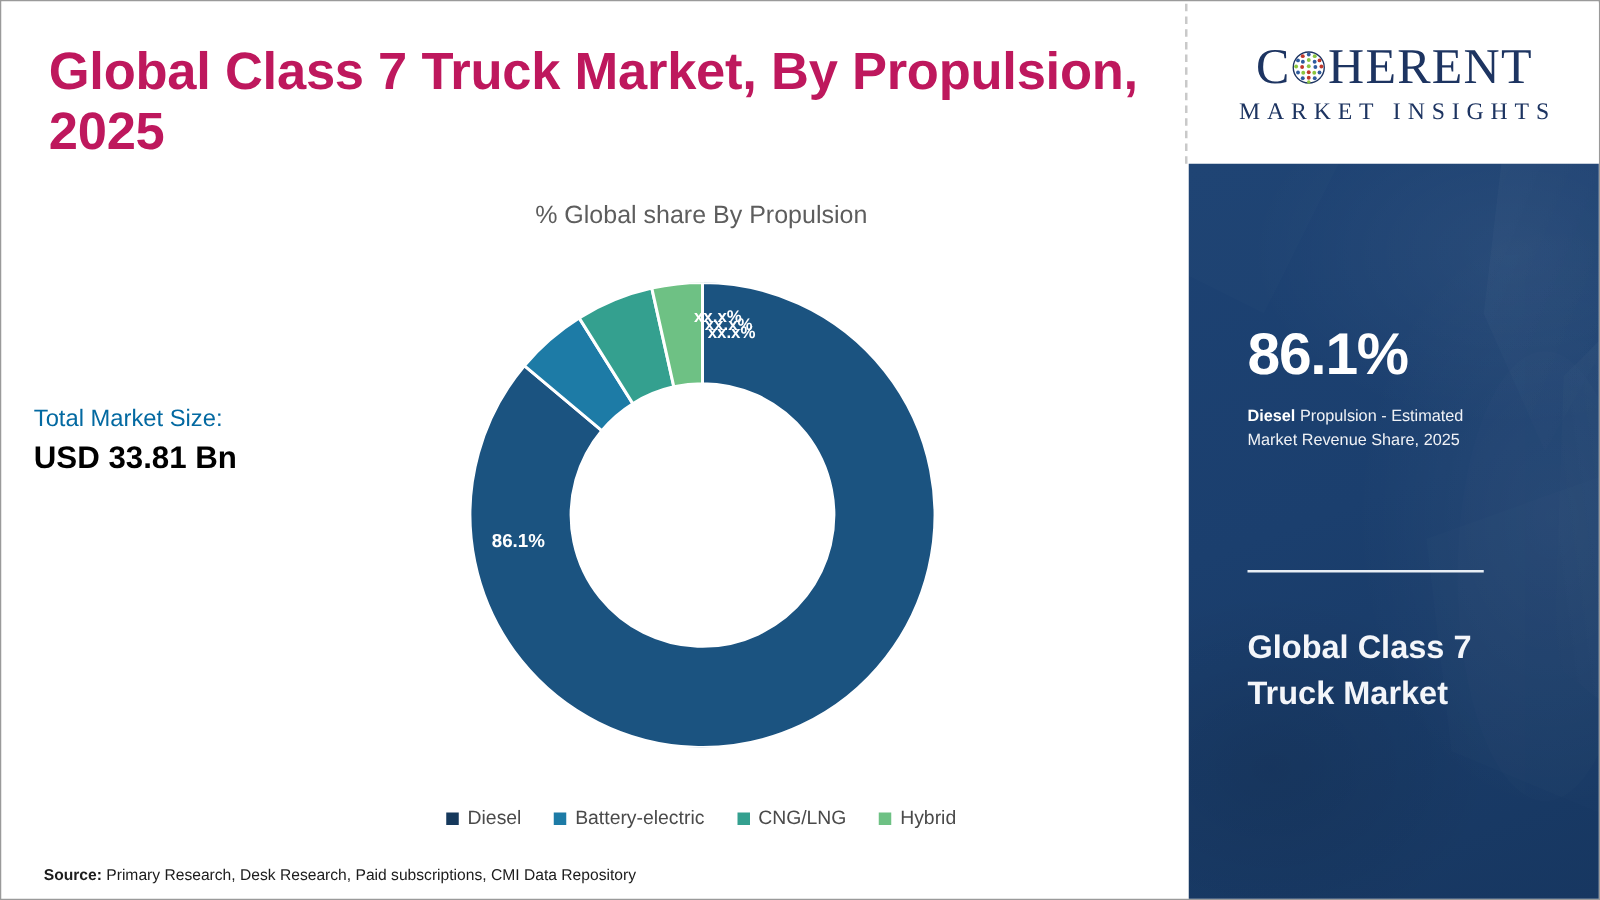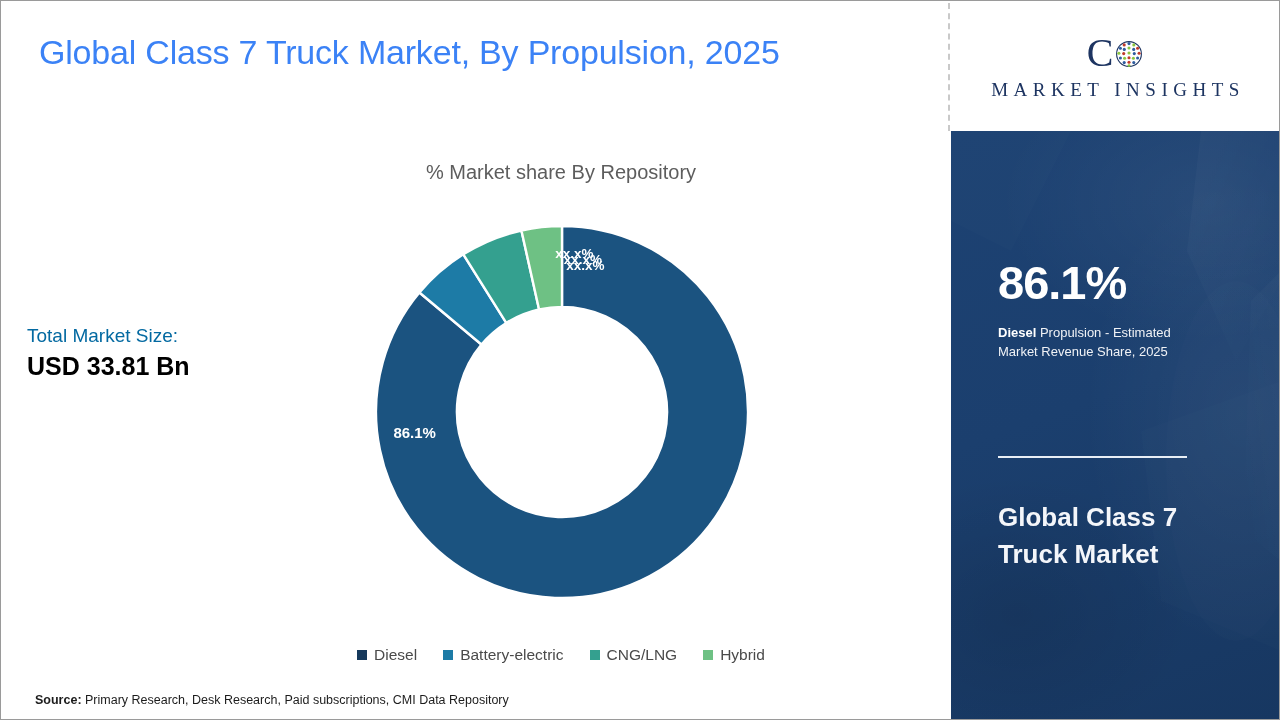--- a/index.html
+++ b/index.html
@@ -19,23 +19,23 @@
     box-sizing: border-box;
     border: 1px solid #9a9a9a;
   }
 
   
   .page-title {
     position: absolute;
     left: 38px;
     top: 32px;
     width: 880px;
-    font-size: 34px;
-    font-weight: normal;
-    color: #3b82f6;
+    font-size: 42px;
+    font-weight: bold;
+    color: #be185d;
     letter-spacing: -0.2px;
     line-height: 1.15;
   }
 
   .chart-subtitle {
     position: absolute;
     left: 300px;
     top: 160px;
     width: 520px;
     text-align: center;
@@ -234,21 +234,21 @@
     font-weight: bold;
   }
 </style>
 </head>
 <body>
 
 <div id="root">
 
   <div class="page-title">Global Class 7 Truck Market, By Propulsion, 2025</div>
 
-  <div class="chart-subtitle">% Market share By Repository</div>
+  <div class="chart-subtitle">% Global share By Propulsion</div>
 
   <div class="market-size-block">
     <div class="market-size-label">Total Market Size:</div>
     <div class="market-size-value">USD 33.81 Bn</div>
   </div>
 
   <div class="donut-wrap">
     <svg id="donut-svg" width="372" height="372" viewBox="0 0 372 372">
         <path d="M 186 0 A 186 186 0 1 1 43.43230073346086 66.54100650915538 L 105.4492499144054 118.5056686776728 A 105.08999999999999 105.08999999999999 0 1 0 186 80.91000000000001 Z" fill="#1b5380" stroke="#ffffff" stroke-width="2.4"></path>
         <path d="M 43.43230073346086 66.54100650915538 A 186 186 0 0 1 87.32491971894733 28.331903888174594 L 130.24857964120525 96.91752569681866 A 105.08999999999999 105.08999999999999 0 0 0 105.4492499144054 118.5056686776728 Z" fill="#1d7ba6" stroke="#ffffff" stroke-width="2.4"></path>
@@ -309,20 +309,21 @@
             <circle cx="14" cy="17.8" r="1.55" fill="#c0392b"></circle>
             <circle cx="18.4" cy="18.2" r="1.55" fill="#8cc63f"></circle>
             <circle cx="22.6" cy="18.0" r="1.55" fill="#2f5c9e"></circle>
             <circle cx="9.2" cy="22.6" r="1.55" fill="#2f5c9e"></circle>
             <circle cx="14" cy="22.2" r="1.55" fill="#c0392b"></circle>
             <circle cx="18.8" cy="22.6" r="1.55" fill="#2f5c9e"></circle>
             <circle cx="14" cy="25.6" r="1.4" fill="#8cc63f"></circle>
           </g>
         </svg>
       </span>
+      <span class="logo-word-b">HERENT</span>
     </div>
     <div class="logo-sub">MARKET INSIGHTS</div>
   </div>
 
   <div class="blue-panel">
     <svg class="panel-texture" viewBox="0 0 330 590" preserveAspectRatio="none">
       <defs>
         <linearGradient id="tg1" x1="0" y1="0" x2="1" y2="1">
           <stop offset="0%" stop-color="#ffffff" stop-opacity="0.06"></stop>
           <stop offset="100%" stop-color="#ffffff" stop-opacity="0"></stop>

